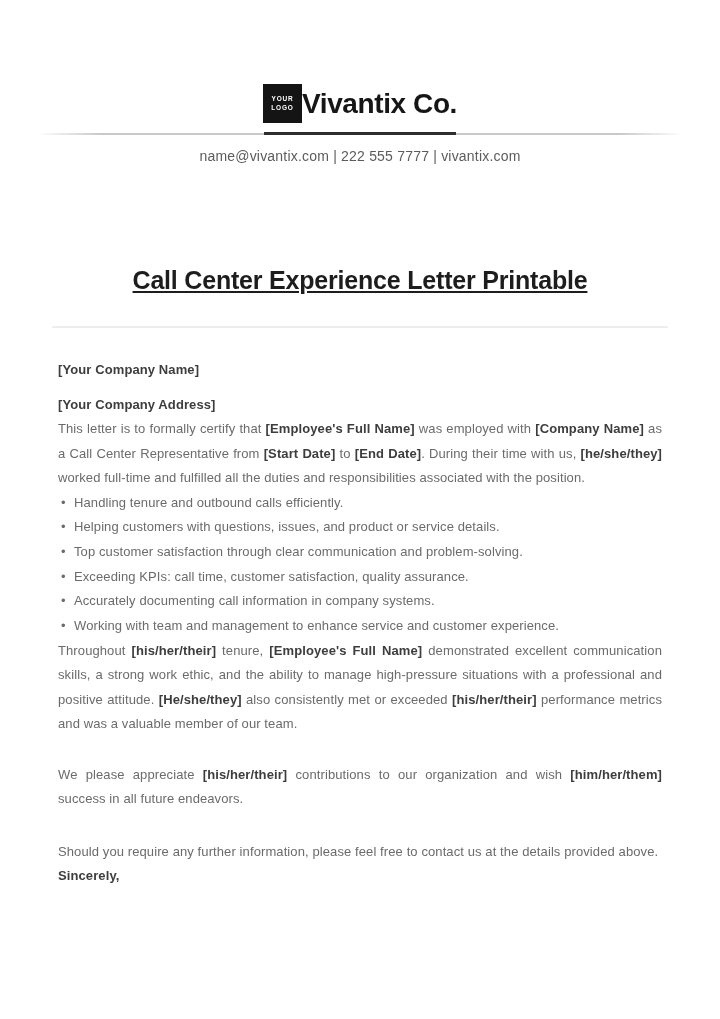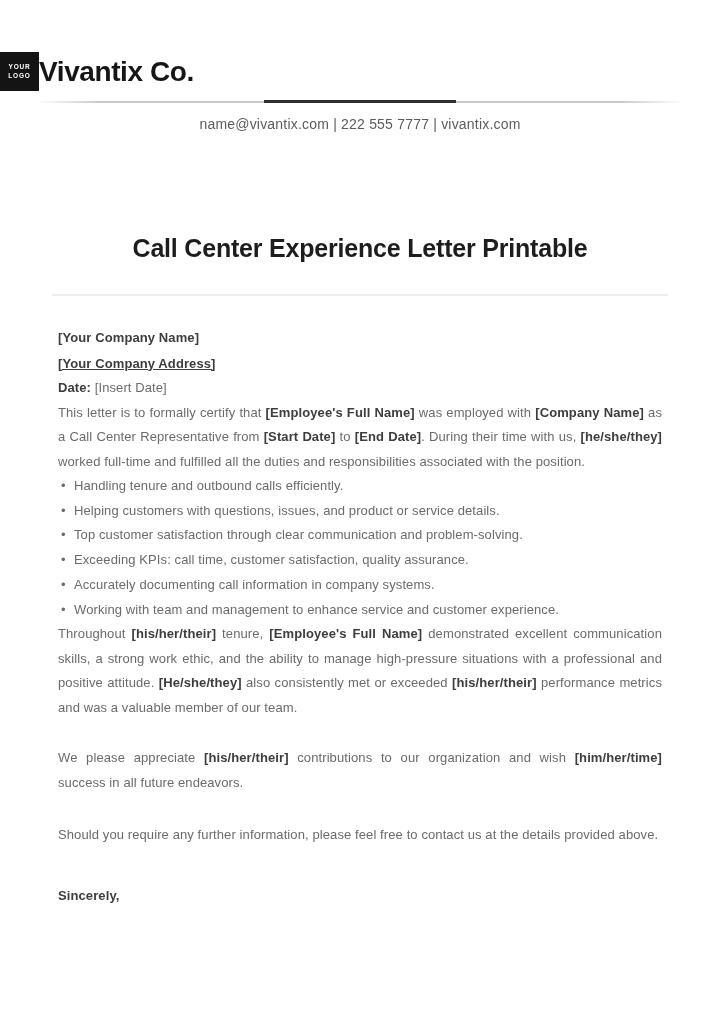--- a/index.html
+++ b/index.html
@@ -3,52 +3,52 @@
 <meta charset="utf-8">
 <style>
   * { margin:0; padding:0; box-sizing:border-box; }
   html,body { background:#ffffff; }
   .page {
     width:720px; height:1019px; margin:0 auto; background:#ffffff;
     font-family:"Liberation Sans","DejaVu Sans",sans-serif;
     overflow:hidden; position:relative;
   }
   
-  .header { padding-top:52px; display:flex; align-items:center; }
+  .header { padding-top:84px; display:flex; justify-content:center; align-items:center; }
   .logo {
     width:39px; height:39px; background:#141414; color:#ffffff;
     display:flex; flex-direction:column; align-items:center; justify-content:center;
     font-size:6.5px; font-weight:700; letter-spacing:0.8px; line-height:1.3; text-align:center;
   }
   .company-name { font-size:28px; font-weight:700; color:#161616; letter-spacing:-0.4px; }
   .header-rule { position:relative; height:3px; margin-top:9px; }
   .header-rule .light {
     position:absolute; left:36px; right:36px; top:1px; height:1.5px;
     background:linear-gradient(to right, rgba(201,201,201,0), #c9c9c9 10%, #c9c9c9 90%, rgba(201,201,201,0));
   }
   .header-rule .dark {
     position:absolute; left:50%; transform:translateX(-50%); top:0;
     width:192px; height:3px; background:#2e2e2e;
   }
   .contact-line { margin-top:13px; text-align:center; font-size:14px; color:#5c5c5c; letter-spacing:0.2px; }
   
-  .page-title { margin-top:102px; text-align:center; font-size:25px; font-weight:700; color:#1d1d1d; letter-spacing:-0.2px; }
+  .page-title { margin-top:102px; text-align:center; font-size:25px; font-weight:700; color:#1d1d1d; letter-spacing:-0.2px;text-decoration:underline; }
   .title-rule { margin:31px 52px 0; height:2px; background:#ededed; border-radius:1px; }
   
   .letter { margin:30px 58px 0; font-size:13px; line-height:24.5px; color:#6b6b6b; letter-spacing:0.1px; }
   .letter p { text-align:justify; }
   .hline, .b { font-weight:700; color:#3d3d3d; }
   .hline { text-align:left !important; }
-  .company-address-line { margin-top:1px;text-decoration:underline; }
+  .company-address-line { margin-top:10px; }
   .bullets { list-style:none; }
   .bullets li { position:relative; padding-left:16px; line-height:24.7px; }
   .bullets li::before { content:"\2022"; position:absolute; left:3px; color:#6b6b6b; }
   .para-appreciation { margin-top:26px; }
   .para-further { margin-top:28px; }
-  .closing-line { margin-top:36px; }
+  .closing-line { }
 </style>
 </head>
 <body>
 
 <div class="page">
 
   <div class="header">
     <div class="logo">
       <span>YOUR</span>
       <span>LOGO</span>
@@ -66,38 +66,37 @@
   <h1 class="page-title">Call Center Experience Letter Printable</h1>
 
   <div class="title-rule"></div>
 
   <div class="letter">
 
     <p class="hline">[Your Company Name]</p>
 
     <p class="hline company-address-line">[Your Company Address]</p>
 
-    <p><span class="b">Date:</span><span> [Insert Date]</span></p>
 
 
     <p><span>This letter is to formally certify that </span><span class="b">[Employee's Full Name]</span><span> was employed with </span><span class="b">[Company Name]</span><span> as a Call Center Representative from </span><span class="b">[Start Date]</span><span> to </span><span class="b">[End Date]</span><span>. During their time with us, </span><span class="b">[he/she/they]</span><span> worked full-time and fulfilled all the duties and responsibilities associated with the position.</span></p>
 
 
     <ul class="bullets">
       <li>Handling tenure and outbound calls efficiently.</li>
       <li>Helping customers with questions, issues, and product or service details.</li>
       <li>Top customer satisfaction through clear communication and problem-solving.</li>
       <li>Exceeding KPIs: call time, customer satisfaction, quality assurance.</li>
       <li>Accurately documenting call information in company systems.</li>
       <li>Working with team and management to enhance service and customer experience.</li>
     </ul>
 
     <p><span>Throughout </span><span class="b">[his/her/their]</span><span> tenure, </span><span class="b">[Employee's Full Name]</span><span> demonstrated excellent communication skills, a strong work ethic, and the ability to manage high-pressure situations with a professional and positive attitude. </span><span class="b">[He/she/they]</span><span> also consistently met or exceeded </span><span class="b">[his/her/their]</span><span> performance metrics and was a valuable member of our team.</span></p>
 
-    <p class="para-appreciation"><span>We please appreciate </span><span class="b">[his/her/their]</span><span> contributions to our organization and wish </span><span class="b">[him/her/time]</span><span> success in all future endeavors.</span></p>
+    <p class="para-appreciation"><span>We please appreciate </span><span class="b">[his/her/their]</span><span> contributions to our organization and wish </span><span class="b">[him/her/them]</span><span> success in all future endeavors.</span></p>
 
     <p class="para-further">Should you require any further information, please feel free to contact us at the details provided above.</p>
 
     <p class="hline closing-line">Sincerely,</p>
 
   </div>
 
 </div>
 
 </body></html>

